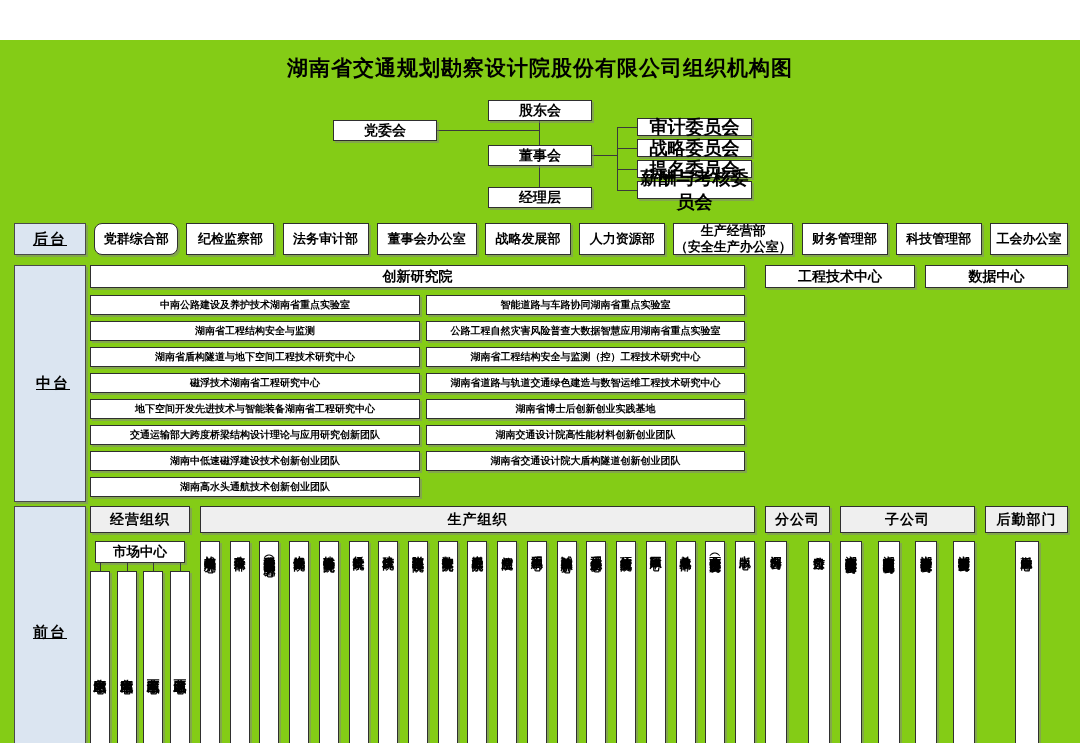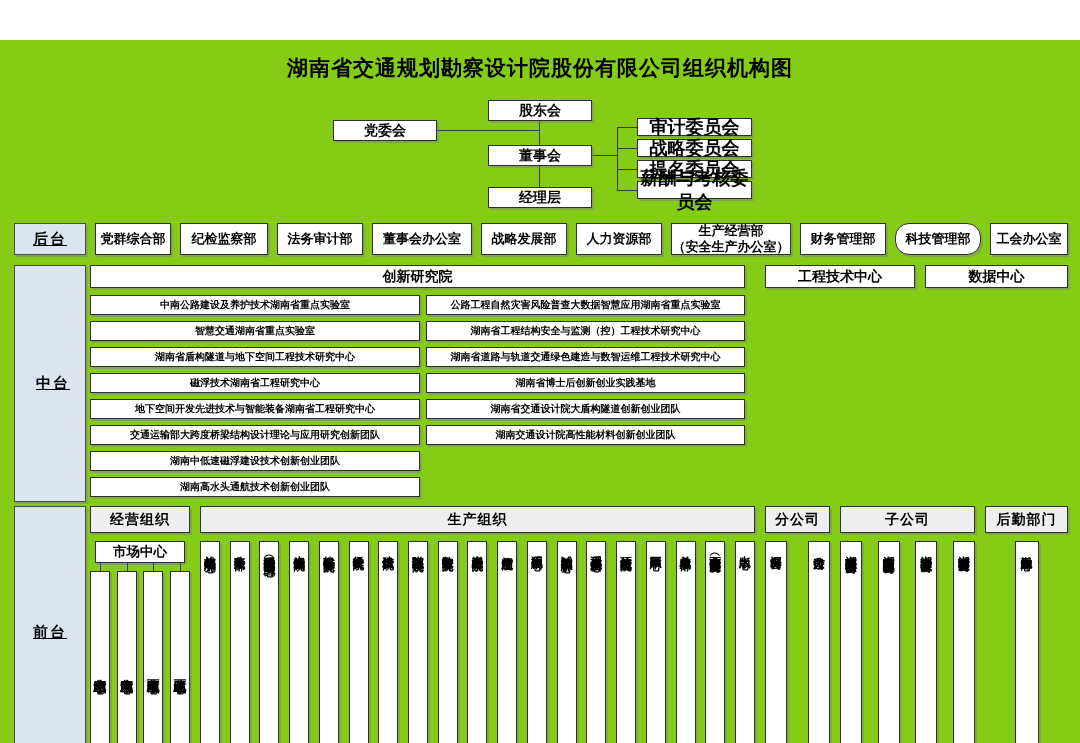--- a/index.html
+++ b/index.html
@@ -66,60 +66,61 @@
   <div class="box gov-box" style="left:488px;top:105px;width:104px;">董事会</div>
   <div class="box gov-box" style="left:488px;top:147px;width:104px;">经理层</div>
   <div class="box cmt-box" style="top:78px;">审计委员会</div>
   <div class="box cmt-box" style="top:99px;">战略委员会</div>
   <div class="box cmt-box" style="top:120px;">提名委员会</div>
   <div class="box cmt-box" style="top:141px;">薪酬与考核委员会</div>
 
   <div class="section" style="top:183px;height:32px;">
     <div class="back-row">
       <div class="rail" style="position:static;width:72px;height:32px;flex:none;">后台</div>
-      <div class="box" style="width:76px;">党群综合部</div>
+      <div class="box" style="width:84px;border-radius:8px;">党群综合部</div>
       <div class="box" style="width:88px;">纪检监察部</div>
       <div class="box" style="width:86px;">法务审计部</div>
       <div class="box" style="width:100px;">董事会办公室</div>
       <div class="box" style="width:86px;">战略发展部</div>
       <div class="box" style="width:86px;">人力资源部</div>
       <div class="box pre" style="width:120px;">生产经营部
 （安全生产办公室）</div>
       <div class="box" style="width:86px;">财务管理部</div>
-      <div class="box" style="width:86px;border-radius:14px;">科技管理部</div>
+      <div class="box" style="width:86px;">科技管理部</div>
       <div class="box" style="width:78px;">工会办公室</div>
     </div>
   </div>
 
   <div class="section" style="top:225px;height:237px;">
     <div class="rail" style="height:237px;padding-left:6px;">中台</div>
     <div class="sec-content">
       <div class="mid-top">
         <div class="box" style="width:655px;">创新研究院</div>
         <div class="box" style="width:150px;margin-left:20px;">工程技术中心</div>
         <div class="box" style="width:143px;margin-left:10px;">数据中心</div>
       </div>
       <div class="mid-cols">
         <div class="mid-col" style="width:330px;">
           <div class="box">中南公路建设及养护技术湖南省重点实验室</div>
-          <div class="box">智慧交通湖南省重点实验室</div>
+          <div class="box">湖南省工程结构安全与监测</div>
           <div class="box">湖南省盾构隧道与地下空间工程技术研究中心</div>
           <div class="box">磁浮技术湖南省工程研究中心</div>
           <div class="box">地下空间开发先进技术与智能装备湖南省工程研究中心</div>
           <div class="box">交通运输部大跨度桥梁结构设计理论与应用研究创新团队</div>
           <div class="box">湖南中低速磁浮建设技术创新创业团队</div>
           <div class="box">湖南高水头通航技术创新创业团队</div>
         </div>
         <div class="mid-col" style="width:319px;">
+          <div class="box">智能道路与车路协同湖南省重点实验室</div>
           <div class="box">公路工程自然灾害风险普查大数据智慧应用湖南省重点实验室</div>
           <div class="box">湖南省工程结构安全与监测（控）工程技术研究中心</div>
           <div class="box">湖南省道路与轨道交通绿色建造与数智运维工程技术研究中心</div>
           <div class="box">湖南省博士后创新创业实践基地</div>
+          <div class="box">湖南交通设计院高性能材料创新创业团队</div>
           <div class="box">湖南省交通设计院大盾构隧道创新创业团队</div>
-          <div class="box">湖南交通设计院高性能材料创新创业团队</div>
         </div>
       </div>
     </div>
   </div>
 
   <div class="section" style="top:466px;height:272px;">
     <div class="rail" style="height:252px;">前台</div>
     <div class="sec-content front-content">
 
       <div class="group" style="width:100px;">

